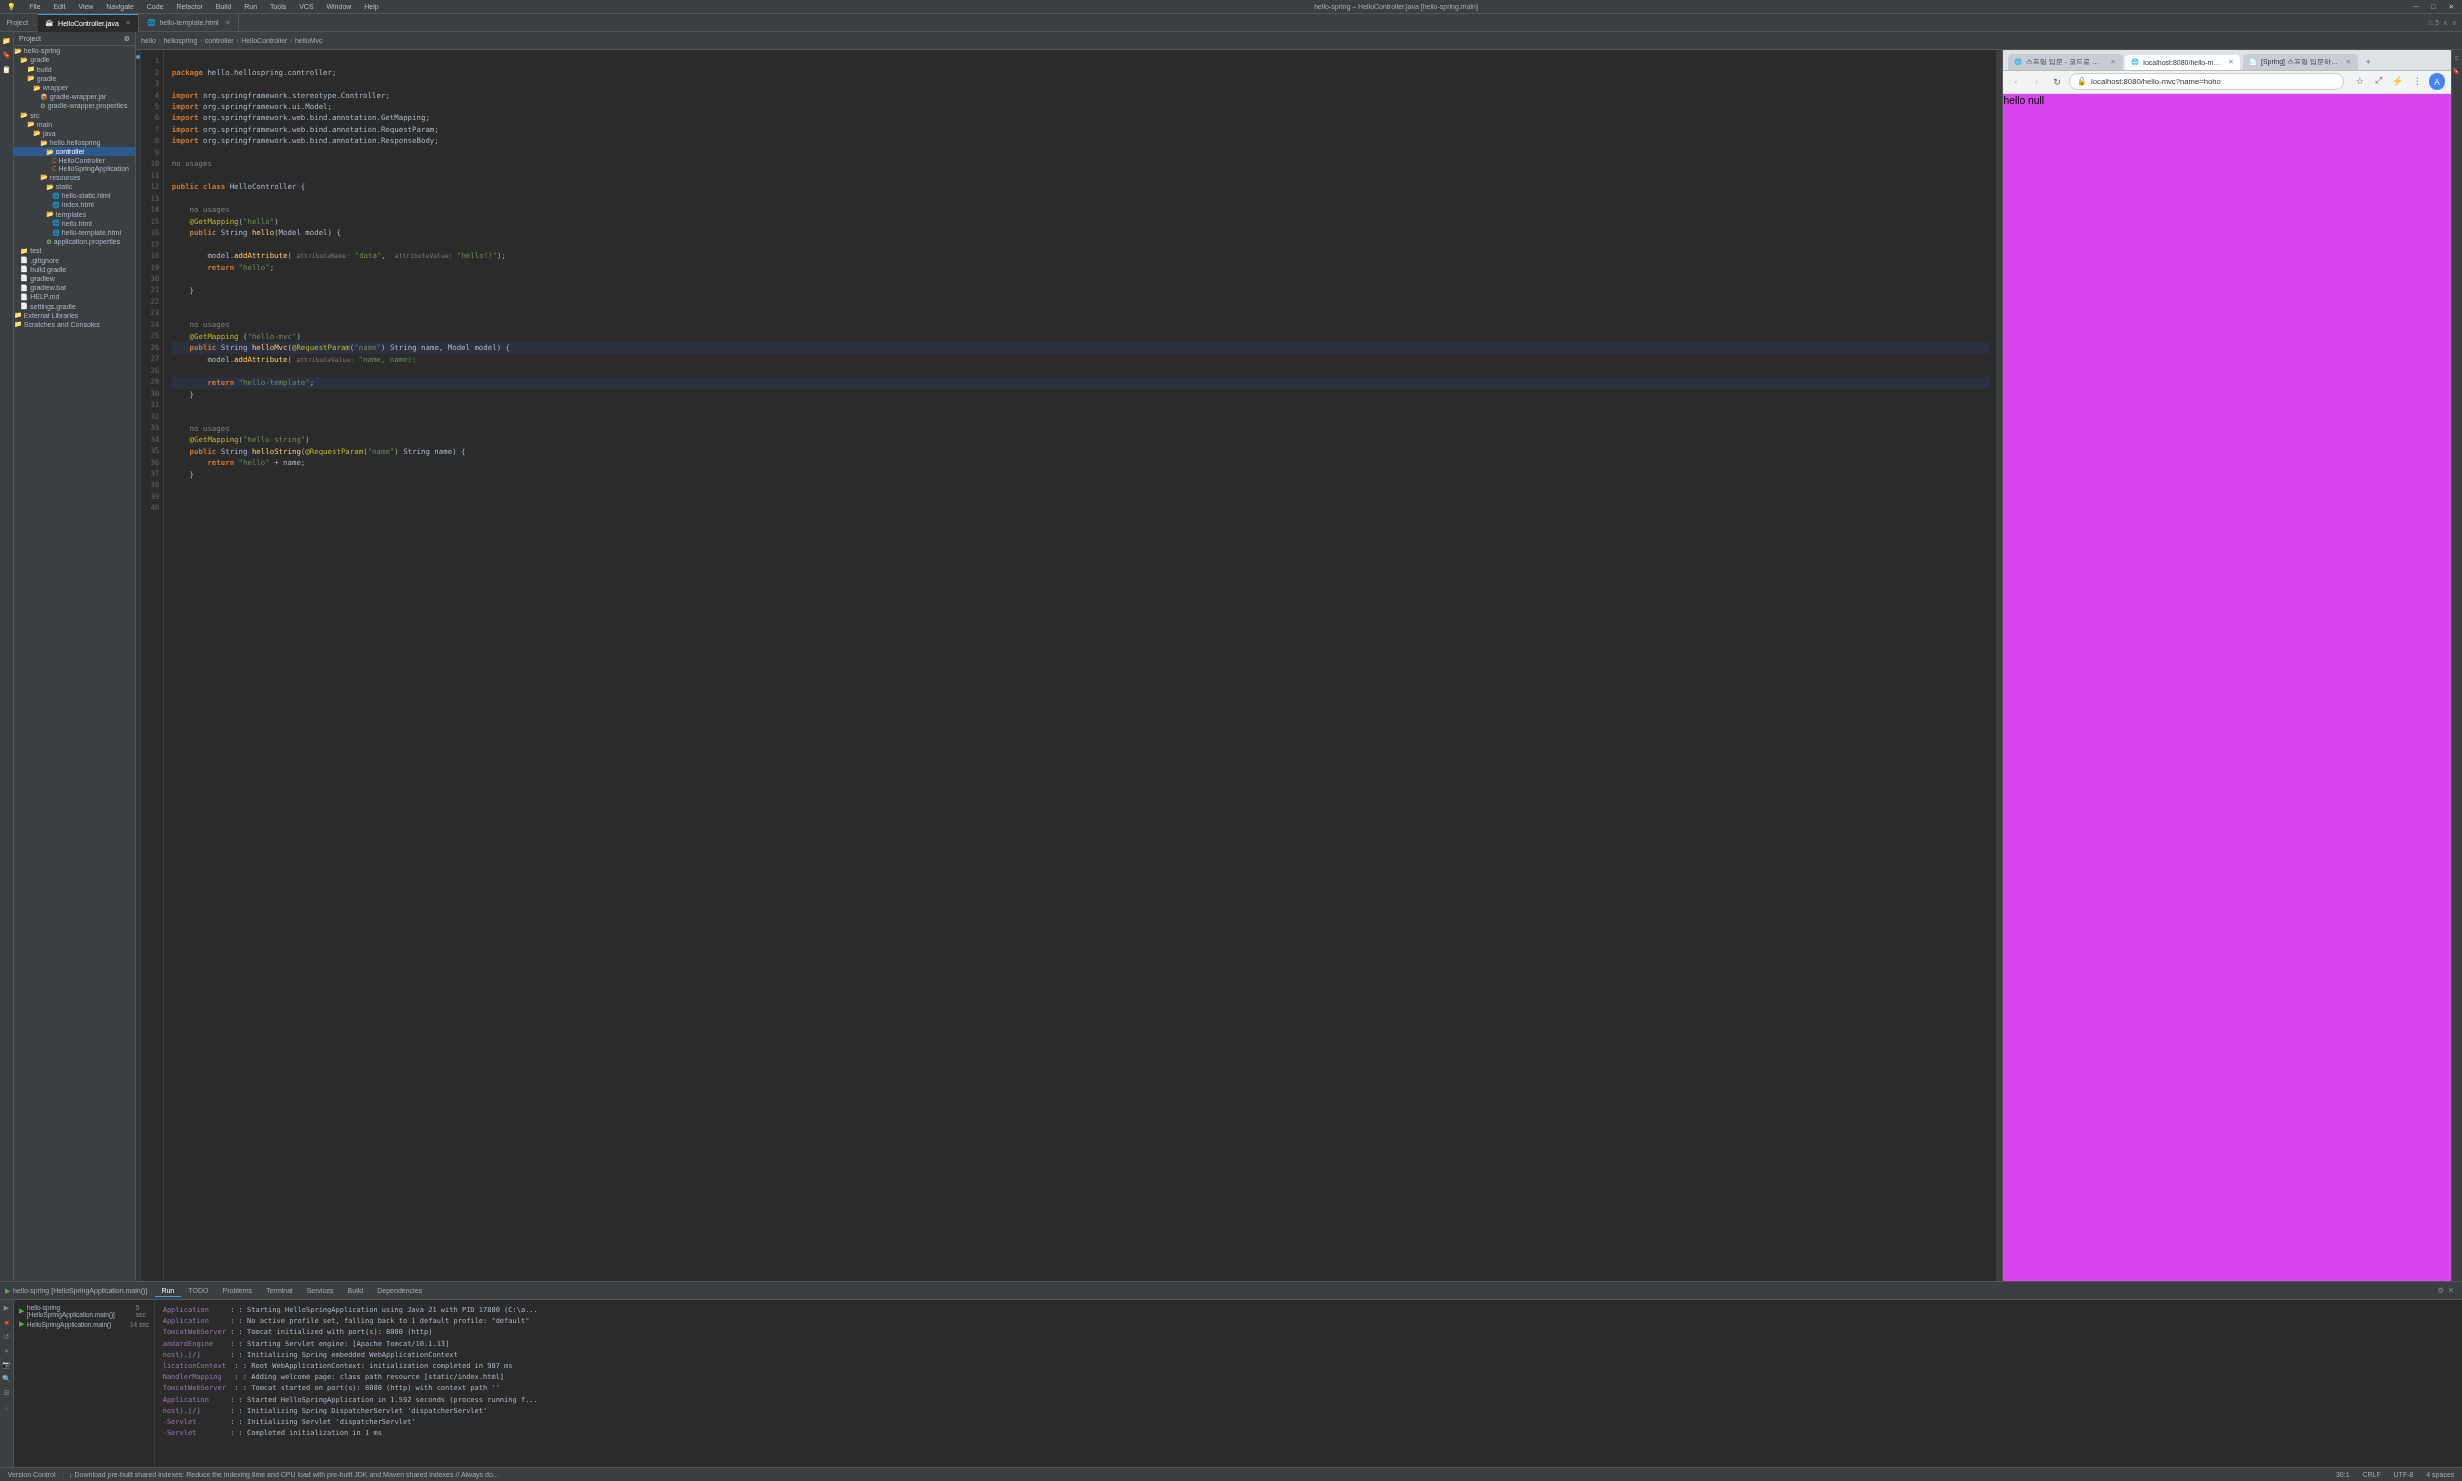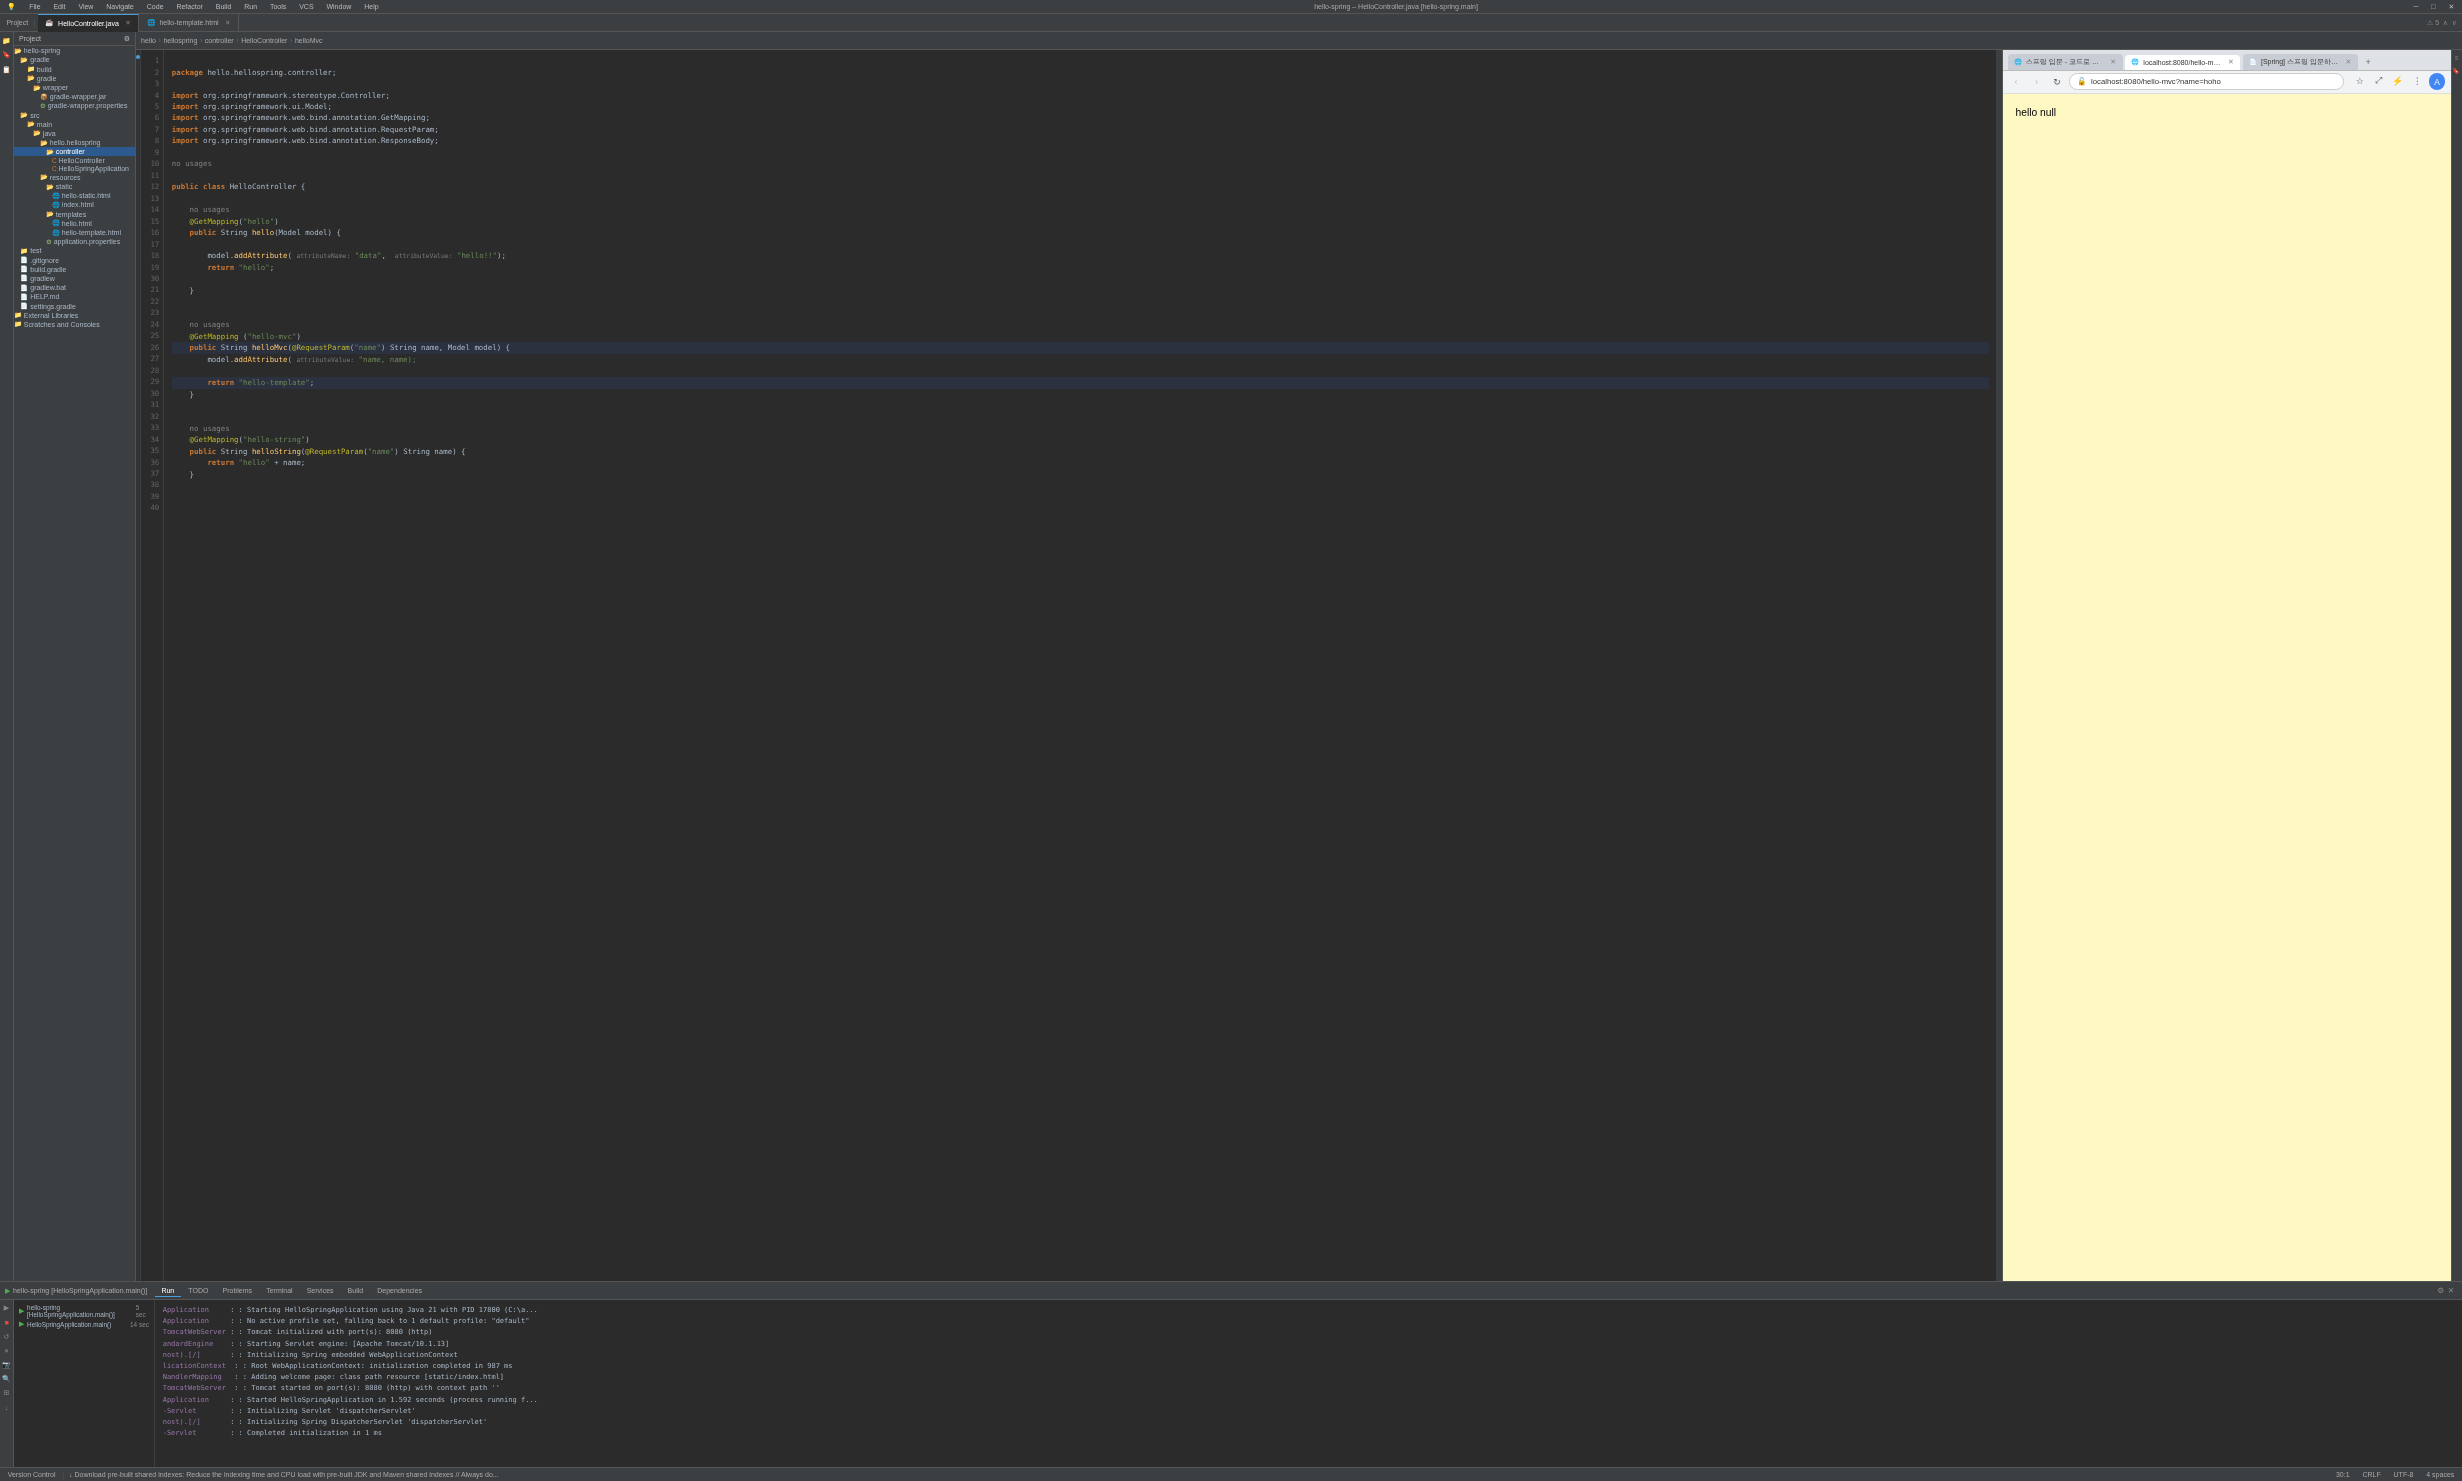--- a/index.html
+++ b/index.html
@@ -59,21 +59,21 @@
     .browser-tab .tab-close { color: #888; font-size: 7px; margin-left: 2.6px; }
     .new-tab-btn { padding: 2.6px 5.1px; color: #666; cursor: pointer; font-size: 9px; }
 
     .browser-nav { background: #f1f3f4; height: 23px; display: flex; align-items: center; padding: 0 5.1px; gap: 3.8px; border-bottom: 0.6px solid #ddd; }
     .nav-btn { width: 16.7px; height: 16.7px; display: flex; align-items: center; justify-content: center; cursor: pointer; color: #555; border-radius: 50%; font-size: 9px; }
     .nav-btn.disabled { color: #bbb; cursor: default; }
     .url-bar { flex: 1; height: 16.7px; background: #fff; border: 0.6px solid #ccc; border-radius: 8.3px; padding: 0 7.7px; font-size: 7.7px; color: #333; display: flex; align-items: center; }
     .browser-icons { display: flex; gap: 3.8px; margin-left: 3.8px; }
     .browser-icon { width: 15.4px; height: 15.4px; display: flex; align-items: center; justify-content: center; cursor: pointer; color: #555; border-radius: 50%; font-size: 9px; }
 
-    .browser-content { flex: 1; background: #fef9c3; padding: 13px; color: #000; font-size: 10.3px; }
+    .browser-content { flex: 1; background: #d946ef; padding: 1px; color: #000; font-size: 10.3px; }
 
     
     .bottom-area { height: 186px; background: #2b2b2b; border-top: 1.3px solid #555; display: flex; flex-direction: column; flex-shrink: 0; overflow: hidden; }
     .bottom-tabs { background: #3c3f41; height: 18px; display: flex; align-items: center; border-bottom: 0.6px solid #555; padding: 0 5.1px; gap: 2.6px; }
     .bottom-tab { padding: 2.6px 6.4px; font-size: 7px; color: #aaa; cursor: pointer; border-bottom: 1.3px solid transparent; }
     .bottom-tab.active { color: #fff; border-bottom: 1.3px solid #4a9eda; }
     .run-panel { display: flex; flex: 1; overflow: hidden; }
     .run-sidebar { width: 14px; background: #3c3f41; border-right: 0.6px solid #555; display: flex; flex-direction: column; align-items: center; padding: 2.6px 0; gap: 2.6px; }
     .run-icon { width: 11.5px; height: 11.5px; display: flex; align-items: center; justify-content: center; cursor: pointer; color: #888; font-size: 7px; }
     .run-tree { width: 141px; background: #2b2b2b; border-right: 0.6px solid #3c3f41; overflow-y: auto; padding: 2.6px 0; font-size: 7px; }
@@ -527,22 +527,22 @@
       <div class="run-output" id="run-output">
           <div class="log-line"><span class="log-key">Application     </span><span class="log-val">: : Starting HelloSpringApplication using Java 21 with PID 17800 (C:\a...</span></div>
           <div class="log-line"><span class="log-key">Application     </span><span class="log-val">: : No active profile set, falling back to 1 default profile: "default"</span></div>
           <div class="log-line"><span class="log-key">TomcatWebServer </span><span class="log-val">: : Tomcat initialized with port(s): 8080 (http)</span></div>
           <div class="log-line"><span class="log-key">andardEngine    </span><span class="log-val">: : Starting Servlet engine: [Apache Tomcat/10.1.13]</span></div>
           <div class="log-line"><span class="log-key">nost).[/]       </span><span class="log-val">: : Initializing Spring embedded WebApplicationContext</span></div>
           <div class="log-line"><span class="log-key">licationContext  </span><span class="log-val">: : Root WebApplicationContext: initialization completed in 987 ms</span></div>
           <div class="log-line"><span class="log-key">NandlerMapping   </span><span class="log-val">: : Adding welcome page: class path resource [static/index.html]</span></div>
           <div class="log-line"><span class="log-key">TomcatWebServer  </span><span class="log-val">: : Tomcat started on port(s): 8080 (http) with context path ''</span></div>
           <div class="log-line"><span class="log-key">Application     </span><span class="log-val">: : Started HelloSpringApplication in 1.592 seconds (process running f...</span></div>
+          <div class="log-line"><span class="log-key">nost).[/]       </span><span class="log-val">: : Initializing Spring DispatcherServlet 'dispatcherServlet'</span></div>
           <div class="log-line"><span class="log-key">-Servlet        </span><span class="log-val">: : Initializing Servlet 'dispatcherServlet'</span></div>
-          <div class="log-line"><span class="log-key">nost).[/]       </span><span class="log-val">: : Initializing Spring DispatcherServlet 'dispatcherServlet'</span></div>
           <div class="log-line"><span class="log-key">-Servlet        </span><span class="log-val">: : Completed initialization in 1 ms</span></div>
         </div>
     </div>
   </div>
 
   <div class="status-bar">
     <div class="status-left">
       <span class="status-btn">Version Control</span>
       <span style="color:#555; margin: 0 2.6px;">|</span>
       <span>↓ Download pre-built shared indexes: Reduce the indexing time and CPU load with pre-built JDK and Maven shared indexes // Always do...</span>

